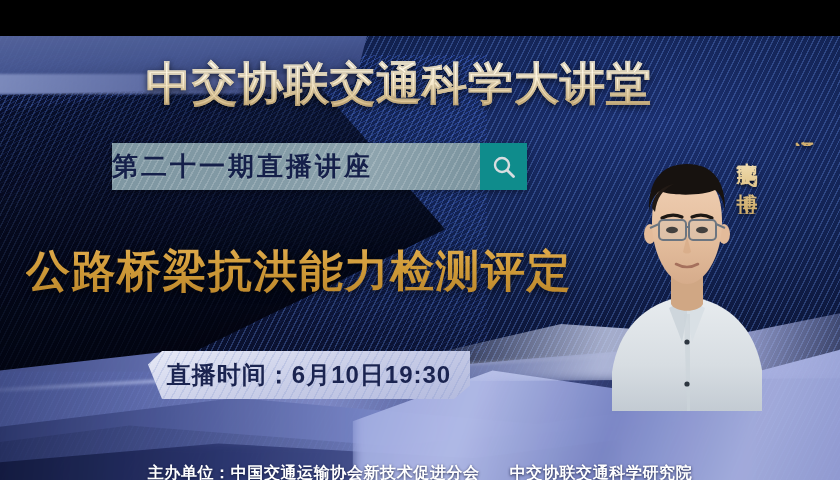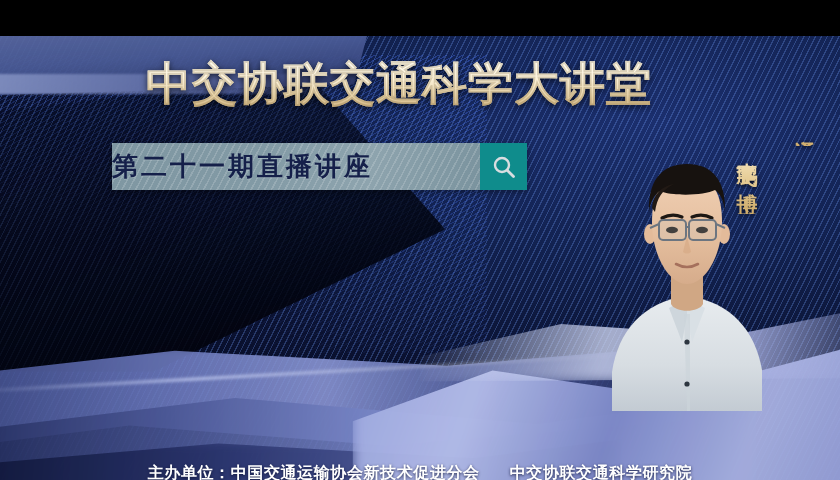--- a/index.html
+++ b/index.html
@@ -198,21 +198,25 @@
     <div class="search-box">
       <span>
         <svg width="26" height="26" viewBox="0 0 26 26">
           <circle cx="11" cy="11" r="7" fill="none" stroke="#d8dde0" stroke-width="2.4"></circle>
           <line x1="16.2" y1="16.2" x2="22.5" y2="22.5" stroke="#d8dde0" stroke-width="2.8" stroke-linecap="round"></line>
         </svg>
       </span>
     </div>
   </div>
 
-
+  <div class="headline">公路桥梁抗洪能力检测评定</div>
+
+  <div class="time-plate">
+    <span class="time-text">直播时间：6月10日19:30</span>
+  </div>
 
   <div class="portrait">
     <svg width="150" height="255" viewBox="0 0 150 255">
       <defs>
         <linearGradient id="shirt" x1="0" y1="0" x2="0" y2="1">
           <stop offset="0%" stop-color="#e8ecef"></stop>
           <stop offset="60%" stop-color="#d7dde2"></stop>
           <stop offset="100%" stop-color="#c3cbd3"></stop>
         </linearGradient>
         <linearGradient id="skin" x1="0" y1="0" x2="0" y2="1">

